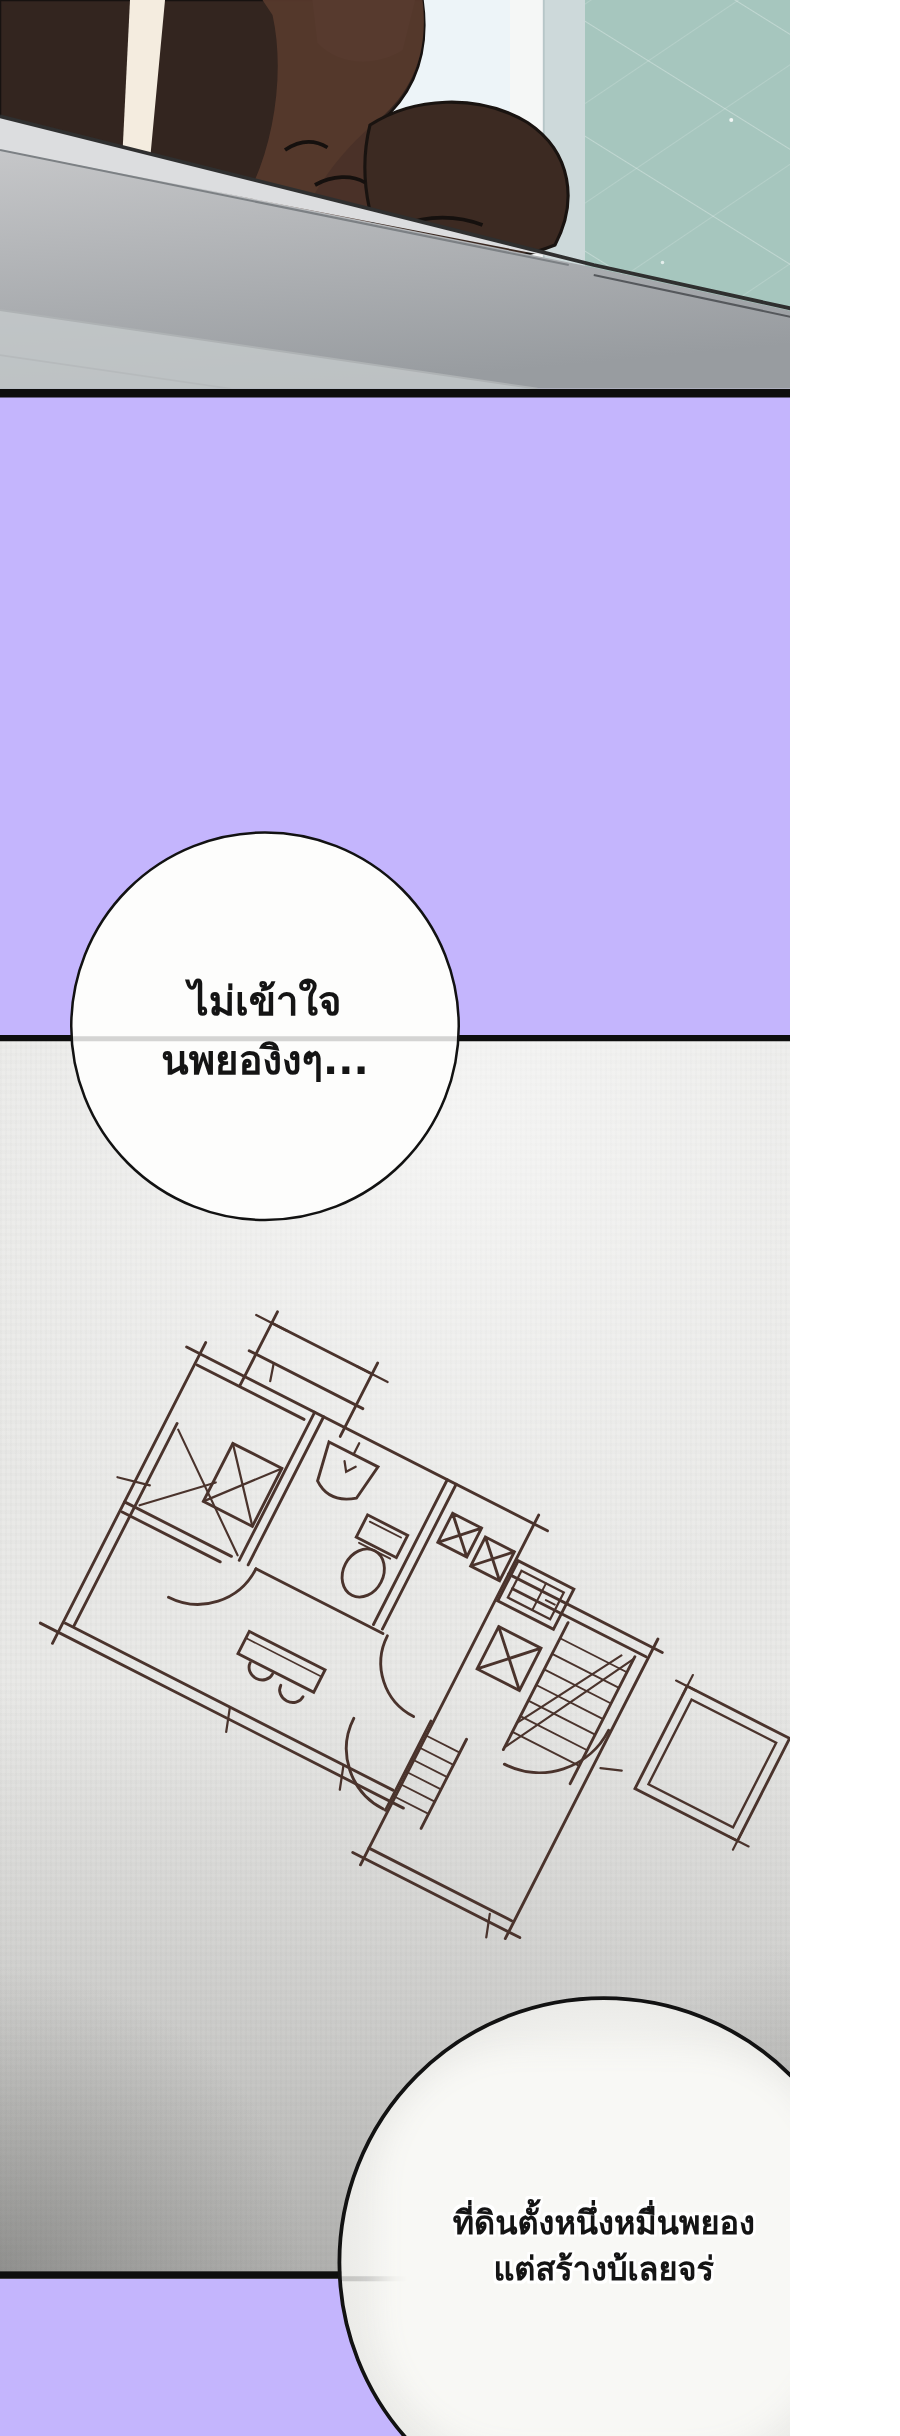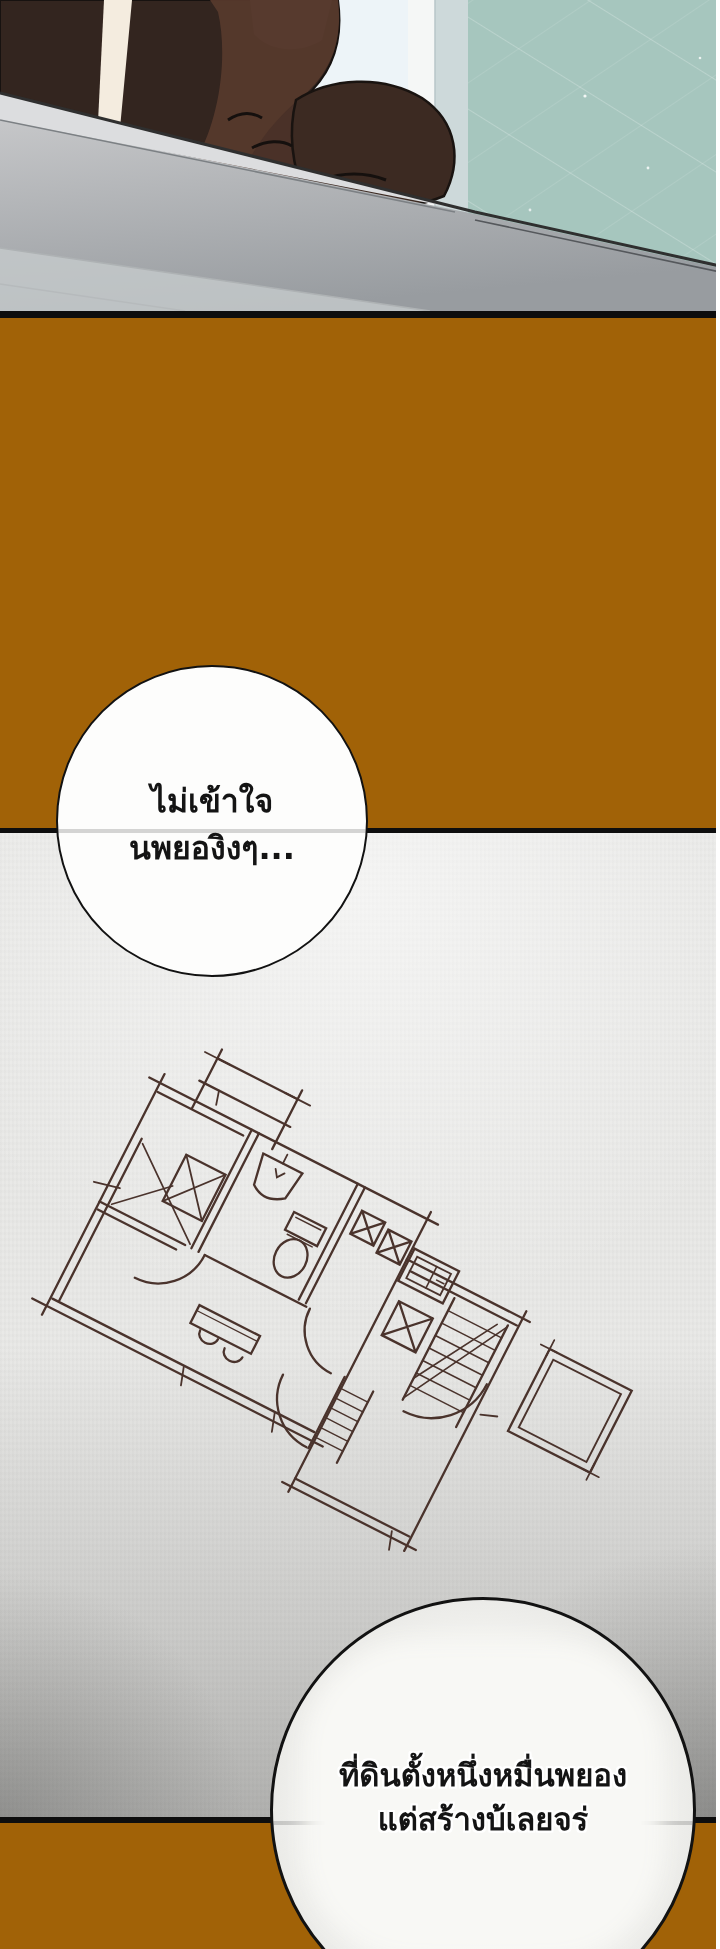--- a/index.html
+++ b/index.html
@@ -1,16 +1,16 @@
 <!DOCTYPE html>
 <html><head>
 <meta charset="utf-8">
 <style>
   html,body{margin:0;padding:0;background:#ffffff;}
-  #page{position:relative;width:716px;height:1949px;overflow:hidden;background:#a16207;
+  #page{position:relative;width:632px;height:1949px;overflow:hidden;background:#c4b5fd;
         font-family:"DejaVu Sans", sans-serif;}
 
   
   #panel-rooftop{position:absolute;left:0;top:0;width:720px;height:318px;
     border-bottom:7px solid #0d0d0d;box-sizing:border-box;overflow:hidden;}
 
   
 
   
   #panel-floorplan{position:absolute;left:0;top:828px;width:720px;height:995px;
@@ -34,23 +34,23 @@
     background:#fdfdfc;border:2.5px solid #121212;}
   #bubble-bottom{left:270px;top:1597px;width:420px;height:420px;
     background:radial-gradient(closest-side,#fafaf7 48%,#f2f2ef 82%,#ebebe8 100%);
     border:3px solid #121212;}
   .bubble .panel-line-through{position:absolute;left:0;right:0;height:4px;
     background:rgba(70,70,70,.22);}
   #bubble-top .panel-line-through{top:162px;}
   #bubble-bottom .panel-line-through{top:221px;}
   .bubble .txt{position:relative;z-index:2;font-weight:700;}
   #bubble-top .txt{font-size:32px;line-height:1.48;transform:translateY(4px);}
-  #bubble-bottom .txt{font-size:31px;line-height:1.42;transform:translateY(-12px);
+  #bubble-bottom .txt{font-size:26px;line-height:1.42;transform:translateY(-12px);
     text-shadow:-2px -2px 0 #fff,2px -2px 0 #fff,-2px 2px 0 #fff,2px 2px 0 #fff,
-                0 -2px 0 #fff,0 2px 0 #fff,-2px 0 0 #fff,2px 0 0 #fff;font-family:Liberation Serif, serif;}
+                0 -2px 0 #fff,0 2px 0 #fff,-2px 0 0 #fff,2px 0 0 #fff;}
   .inner-glow{position:absolute;left:52px;right:52px;top:62px;bottom:82px;
     background:#f8f8f5;border-radius:90px;box-shadow:0 0 22px 20px #f8f8f5;z-index:1;}
 </style>
 </head>
 <body>
 
 <div id="page">
 
   <div id="panel-rooftop">
     <svg width="720" height="311" viewBox="0 0 720 311">

